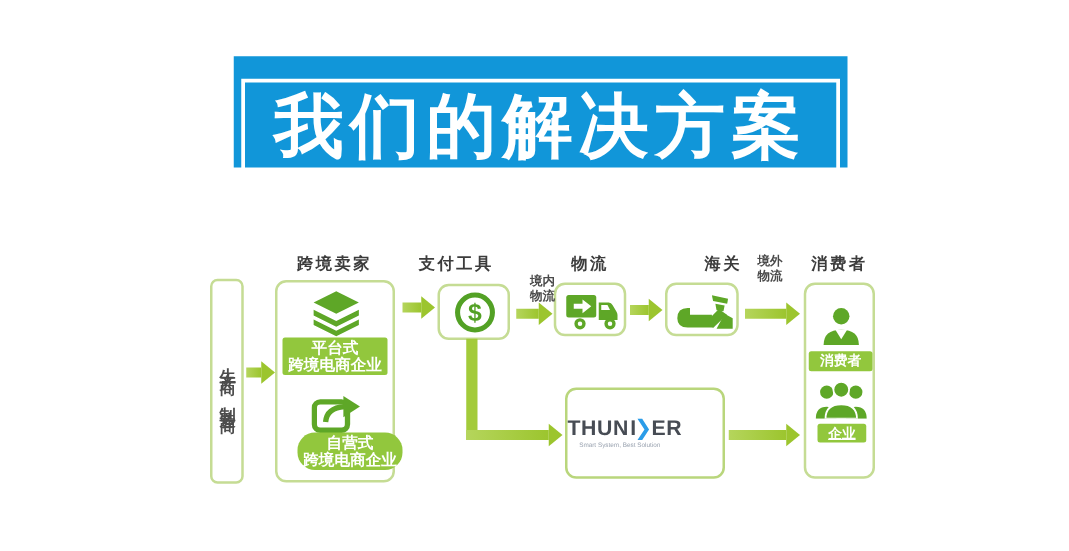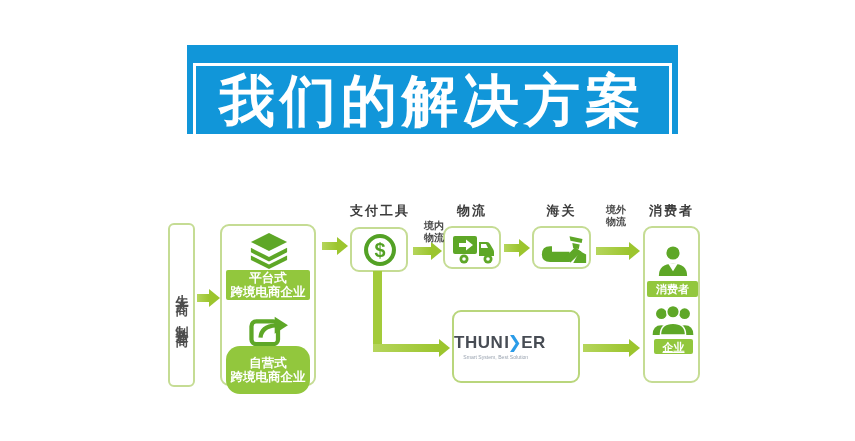--- a/index.html
+++ b/index.html
@@ -57,23 +57,24 @@
 <body>
 
 <div class="stage">
 
   <div class="banner">
     <div class="banner-inner">
       <h1>我们的解决方案</h1>
     </div>
   </div>
 
-  <div class="hdr" style="left:349px;width:62px;">支付工具</div>
+  <div class="hdr" style="left:215px;width:105px;">跨境卖家</div>
+  <div class="hdr" style="left:334px;width:62px;">支付工具</div>
   <div class="hdr" style="left:442px;width:60px;">物流</div>
-  <div class="hdr" style="left:531px;width:61px;">海关</div>
+  <div class="hdr" style="left:548px;width:61px;">海关</div>
   <div class="hdr" style="left:642px;width:59px;">消费者</div>
 
   <div class="box producer" style="left:168px;top:223px;width:27px;height:164px;border-radius:6px;">
     <span>生产商/制造商</span>
   </div>
 
   <div class="box" style="left:220px;top:224px;width:96px;height:162px;">
     <div class="icon" style="left:23px;top:6px;width:48px;height:38px;">
       <svg viewBox="0 0 48 42" fill="#5ea727">
         <polygon points="24,1 44,11 24,21 4,11"></polygon>
@@ -85,21 +86,21 @@
       <span>平台式</span>
       <span>跨境电商企业</span>
     </div>
     <div class="icon" style="left:27px;top:86px;width:40px;height:36px;">
       <svg viewBox="0 0 42 38">
         <rect x="2.5" y="10" width="28" height="24" rx="5" fill="none" stroke="#5ea727" stroke-width="4.5"></rect>
         <path d="M12,27 q1,-12 16,-13" fill="none" stroke="#5ea727" stroke-width="4.5"></path>
         <polygon points="27,5 41,14 27,23" fill="#5ea727"></polygon>
       </svg>
     </div>
-    <div class="glabel" style="left:4px;top:120px;width:84px;height:48px;font-size:12.5px;border-radius:14px;">
+    <div class="glabel" style="left:16px;top:120px;width:84px;height:30px;font-size:12.5px;border-radius:14px;">
       <span>自营式</span>
       <span>跨境电商企业</span>
     </div>
   </div>
 
   <div class="box" style="left:350px;top:227px;width:58px;height:45px;">
     <div class="icon" style="left:10px;top:3px;width:36px;height:36px;">
       <svg viewBox="0 0 40 40">
         <circle cx="20" cy="20" r="15.5" fill="none" stroke="#53a125" stroke-width="4.5"></circle>
         <text x="20" y="27.5" text-anchor="middle" font-size="22" font-weight="bold" fill="#53a125" font-family="Liberation Sans, sans-serif">$</text>

